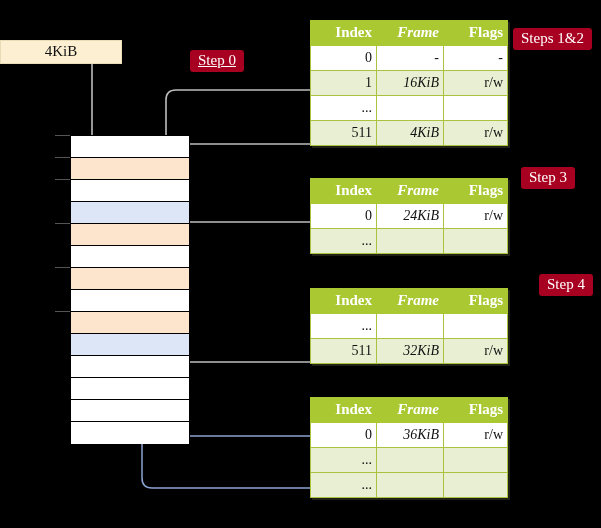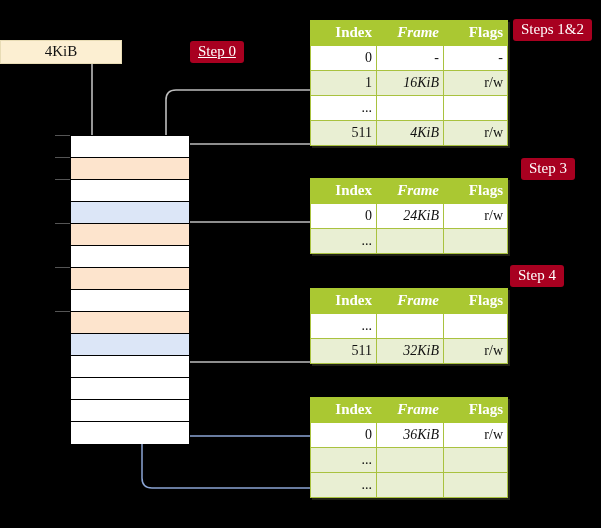--- a/index.html
+++ b/index.html
@@ -16,20 +16,21 @@
     background:#a80020;
     color:#fff;
     font-family:"Liberation Serif","DejaVu Serif",serif;
     font-size:15px;
     line-height:19px;
     padding:1px 8px 2px 8px;
     border-radius:3px;
     white-space:nowrap;
     box-shadow:1px 1px 0 rgba(0,0,0,.6);
     text-align:center;
+    margin-top:9px;
   }
 
   
   .framebox{
     position:absolute;
     background:#fcefd2;
     border:1px solid #e8dcb5;
     font-size:15px;
     line-height:21px;
     text-align:center;
@@ -130,21 +131,21 @@
 
   <div class="badge" style="left:190px;top:41px;text-decoration:underline;">
     <span>Step 0</span>
   </div>
   <div class="badge" style="left:513px;top:19px;">
     <span>Steps 1&amp;2</span>
   </div>
   <div class="badge" style="left:521px;top:158px;">
     <span>Step 3</span>
   </div>
-  <div class="badge" style="left:510px;top:265px;text-align:right;">
+  <div class="badge" style="left:539px;top:265px;text-align:right;">
     <span>Step 4</span>
   </div>
 
   <div class="memcol" id="memcol" style="left: 70px; top: 135px; width: 120px; height: 308px;">
       <div class="memrow" style="height: 22px; background: rgb(255, 255, 255);"></div>
       <div class="memrow" style="height: 22px; background: rgb(253, 228, 205);"></div>
       <div class="memrow" style="height: 22px; background: rgb(255, 255, 255);"></div>
       <div class="memrow" style="height: 22px; background: rgb(220, 230, 247);"></div>
       <div class="memrow" style="height: 22px; background: rgb(253, 228, 205);"></div>
       <div class="memrow" style="height: 22px; background: rgb(255, 255, 255);"></div>

